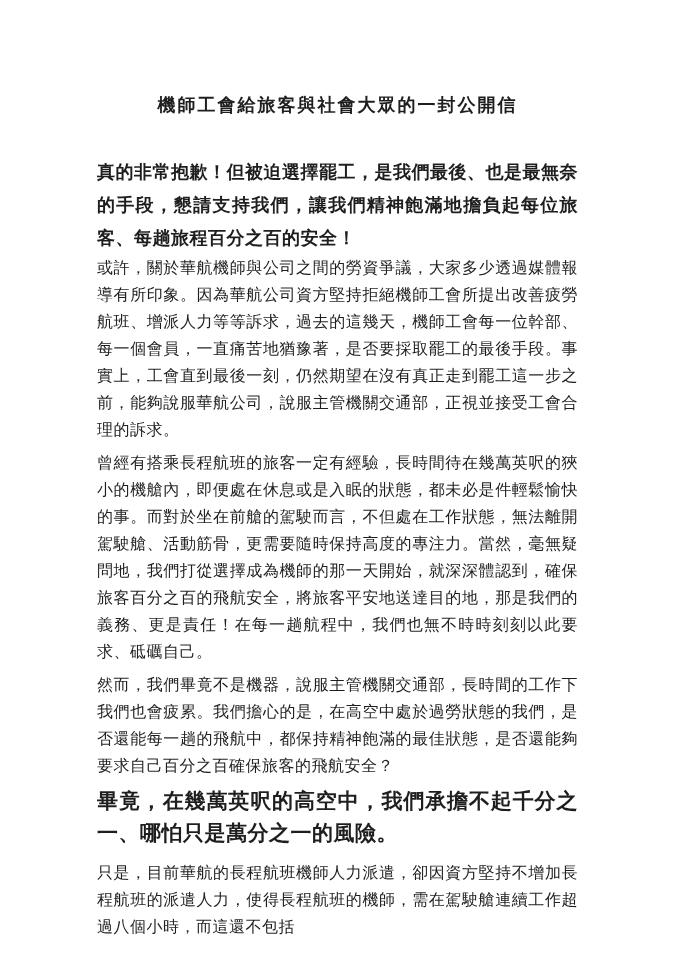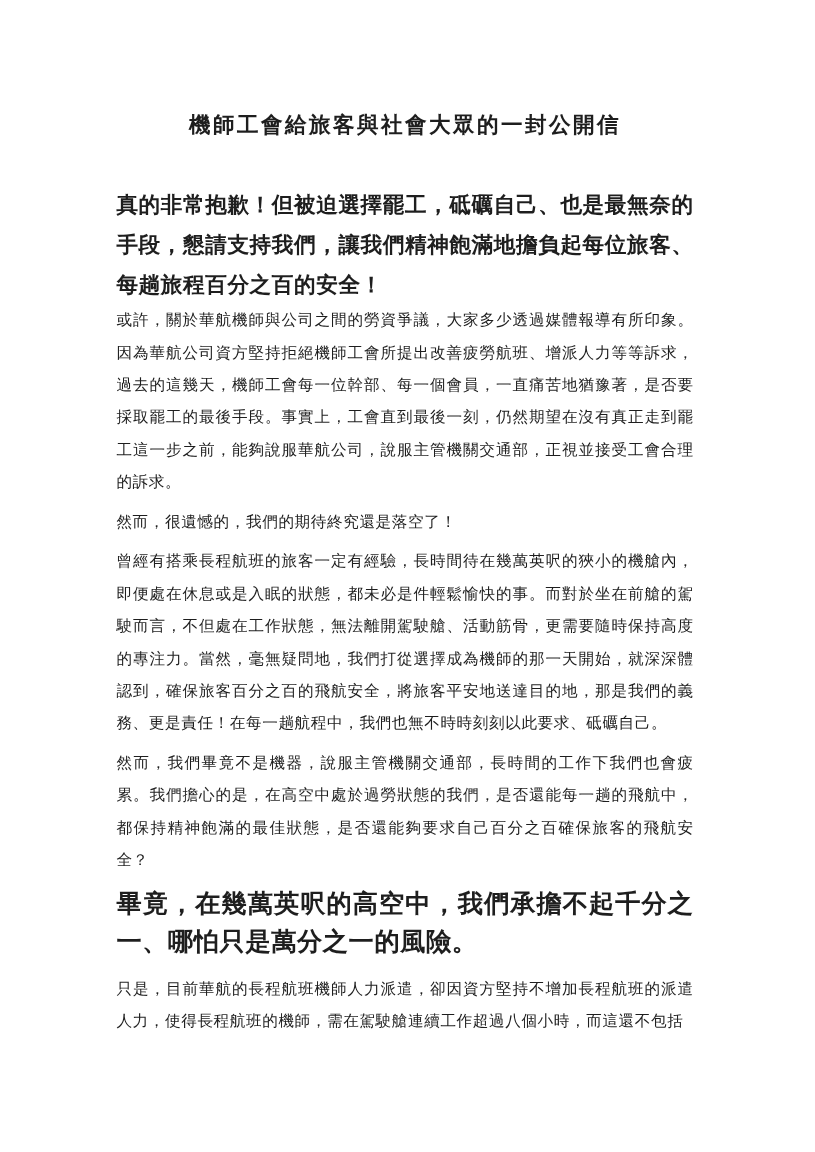--- a/index.html
+++ b/index.html
@@ -33,45 +33,44 @@
     text-justify: inter-character;
   }
   .p-intro {
     font-size: 18px;
     line-height: 33px;
     font-weight: 600;
     margin-bottom: 0px;
     letter-spacing: 0.5px;
   }
   .p-body {
-    font-size: 13px;
+    font-size: 16px;
     line-height: 27px;
     margin-bottom: 6px;
     letter-spacing: 0.5px;
   }
   .p-emphasis {
     font-size: 21px;
     line-height: 32px;
     font-weight: bold;
     margin-bottom: 10px;
     letter-spacing: 0.5px;
   }
 </style>
 </head>
 <body>
 
 <div class="page">
   <h1 class="doc-title">機師工會給旅客與社會大眾的一封公開信</h1>
 
-  <p class="p-intro">真的非常抱歉！但被迫選擇罷工，砥礪自己、也是最無奈的手段，懇請支持我們，讓我們精神飽滿地擔負起每位旅客、每趟旅程百分之百的安全！</p>
+  <p class="p-intro">真的非常抱歉！但被迫選擇罷工，是我們最後、也是最無奈的手段，懇請支持我們，讓我們精神飽滿地擔負起每位旅客、每趟旅程百分之百的安全！</p>
 
   <p class="p-body">或許，關於華航機師與公司之間的勞資爭議，大家多少透過媒體報導有所印象。因為華航公司資方堅持拒絕機師工會所提出改善疲勞航班、增派人力等等訴求，過去的這幾天，機師工會每一位幹部、每一個會員，一直痛苦地猶豫著，是否要採取罷工的最後手段。事實上，工會直到最後一刻，仍然期望在沒有真正走到罷工這一步之前，能夠說服華航公司，說服主管機關交通部，正視並接受工會合理的訴求。</p>
 
 
-  <p class="p-body">然而，很遺憾的，我們的期待終究還是落空了！</p>
 
   <p class="p-body">曾經有搭乘長程航班的旅客一定有經驗，長時間待在幾萬英呎的狹小的機艙內，即便處在休息或是入眠的狀態，都未必是件輕鬆愉快的事。而對於坐在前艙的駕駛而言，不但處在工作狀態，無法離開駕駛艙、活動筋骨，更需要隨時保持高度的專注力。當然，毫無疑問地，我們打從選擇成為機師的那一天開始，就深深體認到，確保旅客百分之百的飛航安全，將旅客平安地送達目的地，那是我們的義務、更是責任！在每一趟航程中，我們也無不時時刻刻以此要求、砥礪自己。</p>
 
   <p class="p-body">然而，我們畢竟不是機器，說服主管機關交通部，長時間的工作下我們也會疲累。我們擔心的是，在高空中處於過勞狀態的我們，是否還能每一趟的飛航中，都保持精神飽滿的最佳狀態，是否還能夠要求自己百分之百確保旅客的飛航安全？</p>
 
   <p class="p-emphasis">畢竟，在幾萬英呎的高空中，我們承擔不起千分之一、哪怕只是萬分之一的風險。</p>
 
   <p class="p-body">只是，目前華航的長程航班機師人力派遣，卻因資方堅持不增加長程航班的派遣人力，使得長程航班的機師，需在駕駛艙連續工作超過八個小時，而這還不包括</p>
 </div>
 

